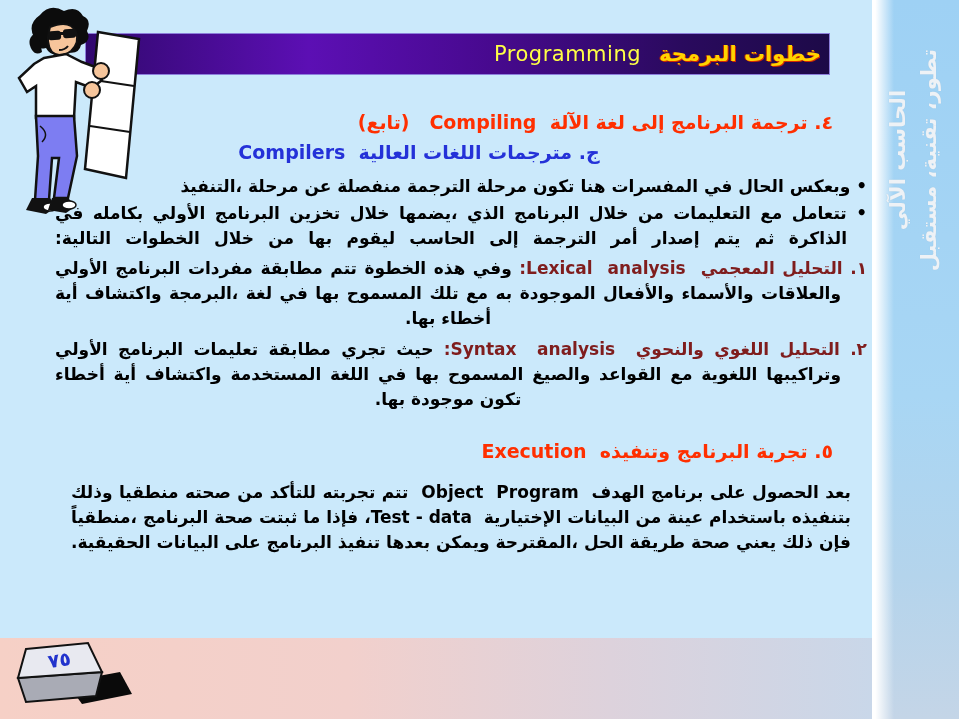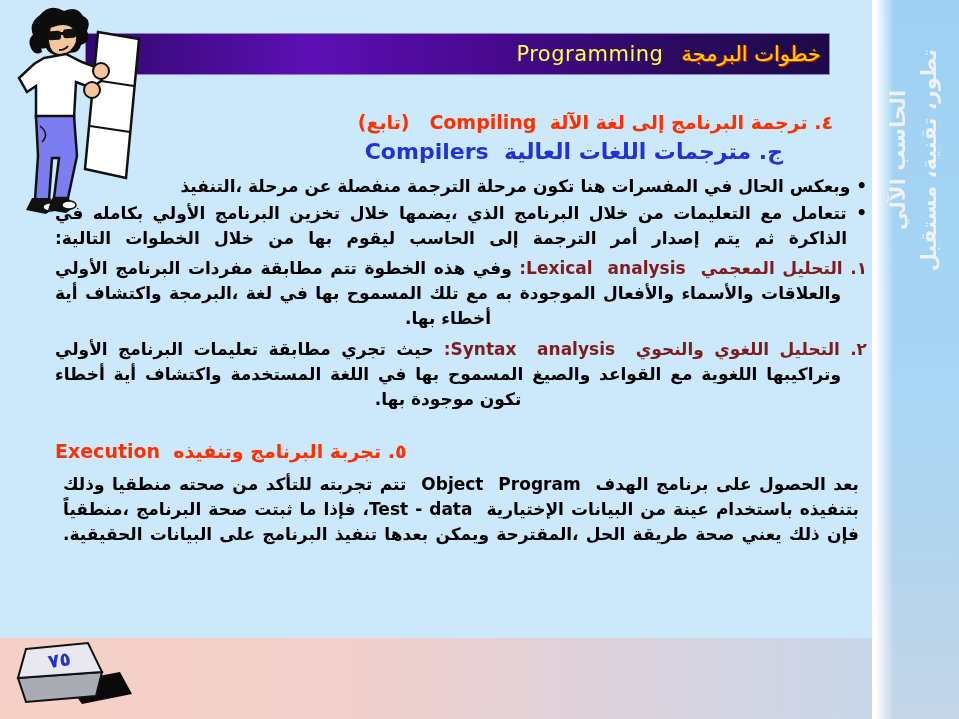--- a/index.html
+++ b/index.html
@@ -29,40 +29,40 @@
     text-shadow:0 0 1px #9fc4de;
   }
   .titlebar{
     position:absolute;left:85px;top:33px;width:745px;height:42px;box-sizing:border-box;
     background:linear-gradient(to right,#31086e 0%,#5c0fb4 30%,#47098e 55%,#2a0a5e 80%,#1d0a48 100%);
     border:1px solid #8d7fdc;
     display:flex;direction:rtl;align-items:center;gap:18px;padding:0 8px;
     z-index:2;
   }
   .title-ar{
-    color:#ffd400;font-size:21px;font-weight:normal;
+    color:#ffd400;font-size:21px;font-weight:bold;
     text-shadow:1px 1px 0 #d42a00,-1px 0 0 #b32200;
     white-space:nowrap;
   }
   .title-en{
     color:#ffff45;font-size:21px;font-weight:normal;letter-spacing:.5px;white-space:nowrap;
   }
   .content{
     position:absolute;top:72px;right:92px;width:812px;
     direction:rtl;color:#000;font-weight:bold;
     font-size:17px;line-height:25px;z-index:1;
   }
   .h-red{color:#ff2f00;font-size:19px;line-height:26px;text-align:right;margin:37px 34px 4px 0;}
-  .h-blue{color:#2431d8;font-size:22px;line-height:26px;text-align:right;margin:0 84px 9px 0;}
-  .h-red2{color:#ff2f00;font-size:19px;line-height:26px;text-align:left;margin:26px 34px 5px 0;}
+  .h-blue{color:#2431d8;font-size:19px;line-height:26px;text-align:center;margin:0 84px 9px 0;}
+  .h-red2{color:#ff2f00;font-size:19px;line-height:26px;text-align:right;margin:26px 34px 5px 0;}
   .b1{text-align:right;margin:0 0 2px 0;}
   .b2{text-align:justify;text-align-last:justify;padding-right:20px;text-indent:-20px;margin:0 0 5px 0;}
   .item{text-align:justify;text-align-last:center;padding-right:26px;text-indent:-26px;margin:0 0 6px 0;}
   .b3{text-align:justify;text-align-last:center;padding-right:20px;text-indent:-20px;margin:2px 0 0 0;}
-  .p5{text-align:justify;text-align-last:justify;margin:8px;}
+  .p5{text-align:justify;text-align-last:justify;margin:16px;}
   .green{color:#7f1d1d;margin-top:21px;}
   .character{position:absolute;left:2px;top:6px;width:170px;height:215px;z-index:5;}
   .keycap{position:absolute;left:8px;top:640px;width:140px;height:78px;z-index:3;}
 </style>
 </head>
 <body>
 
 <div class="bottom-band"></div>
 
 <div class="sidebar">

